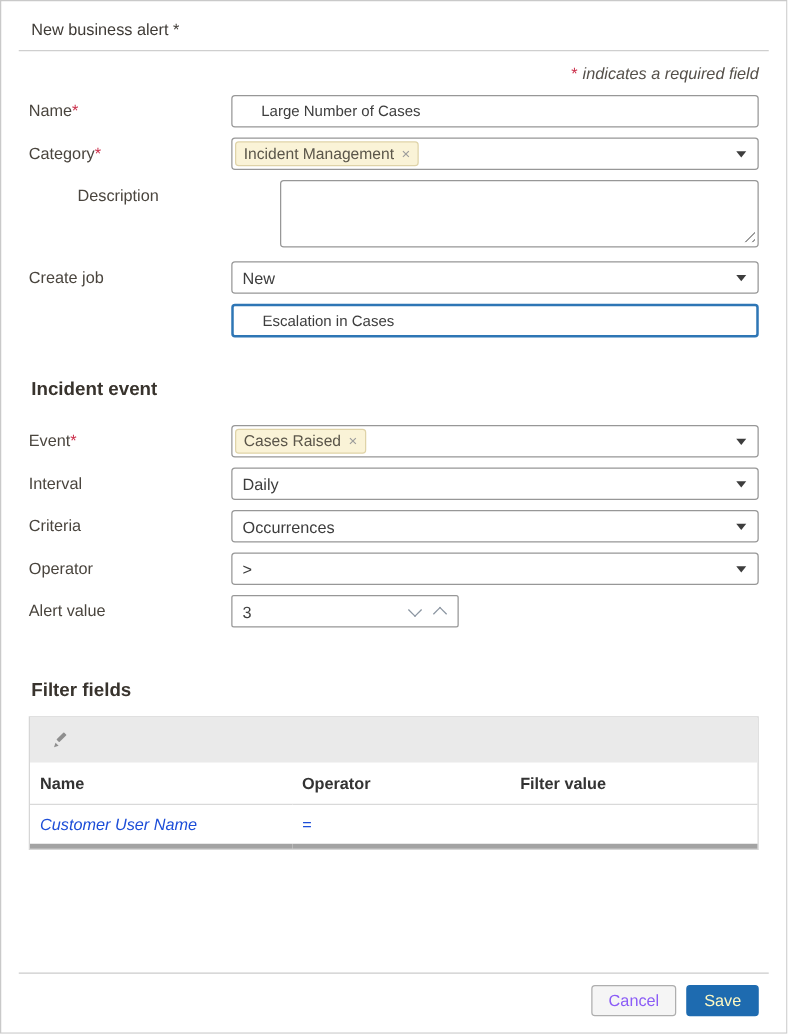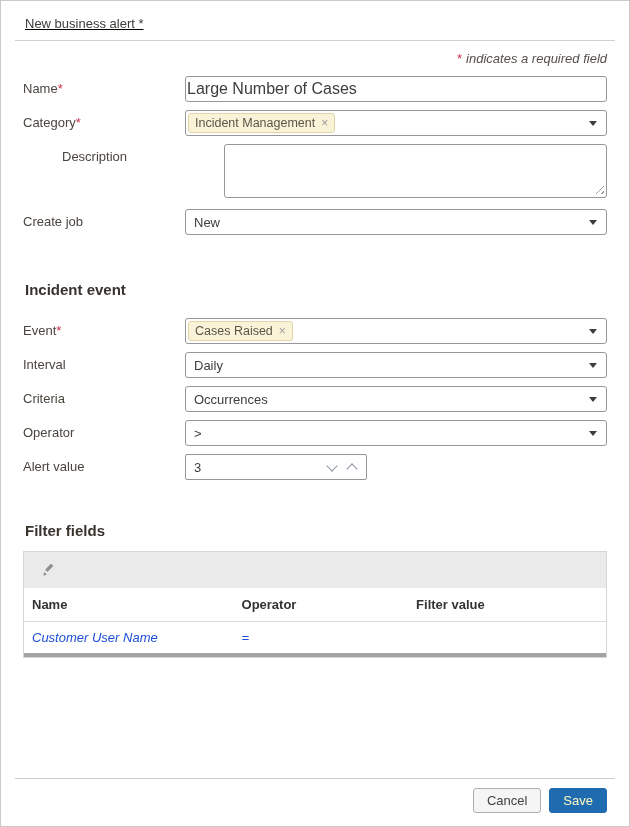--- a/index.html
+++ b/index.html
@@ -2,37 +2,37 @@
 <html><head>
 <meta charset="utf-8">
 <style>
   html,body{margin:0;padding:0;background:#fff;}
   *{box-sizing:border-box;}
   body{font-family:"Liberation Sans","DejaVu Sans",sans-serif;}
   .page{
     position:relative;width:630px;height:827px;background:#fff;
     border:1px solid #c9c9c9;overflow:hidden;
   }
-  .page-header{padding:15px 24px 9px;text-decoration:underline;}
+  .page-header{padding:15px 24px 9px;}
   .page-title{font-size:13px;color:#3f3b36;}
   .title-divider{border:none;border-top:1px solid #cfcfcf;margin:0 14px;}
   .required-note{
     text-align:right;padding:10px 22px;font-size:13px;font-style:italic;color:#55504a;
   }
   .req{color:#cb2e4a;font-style:normal;}
   .required-note .req{margin-right:4px;}
 
   .form-row{display:flex;align-items:flex-start;padding:0 22px;margin-bottom:8px;}
   .form-row.desc-row{margin-bottom:11px;margin-left:39px;}
   .field-label{width:162px;flex:0 0 162px;padding-top:5px;font-size:13px;color:#4a453e;}
   .field-control{flex:1;position:relative;}
 
   .text-input{
     width:100%;height:26px;border:1px solid #979797;border-radius:3px;
-    padding:0 1px;font-size:16px;color:#3d3d3d;font-family:inherit;outline:none;background:#fff;
+    padding:0 23px;font-size:12px;color:#3d3d3d;font-family:inherit;outline:none;background:#fff;
   }
   .text-input.focused{border:2px solid #2e76b5;height:27px;}
 
   .select{
     position:relative;width:100%;min-height:26px;border:1px solid #979797;border-radius:3px;
     background:#fff;display:flex;align-items:center;padding:0 24px 0 8px;font-size:13px;color:#3d3d3d;
     cursor:default;
   }
   .caret{
     position:absolute;right:9px;top:50%;margin-top:-2px;width:0;height:0;
@@ -88,21 +88,21 @@
   .filter-table th:nth-child(3){width:34%;}
 
   .footer{
     position:absolute;left:0;right:0;bottom:0;height:48px;
   }
   .footer-divider{border:none;border-top:1px solid #cccccc;margin:0 14px;}
   .footer-buttons{display:flex;justify-content:flex-end;gap:8px;padding:9px 22px 0;}
   .btn{
     font-family:inherit;font-size:13px;height:25px;padding:0 13px;border-radius:3px;cursor:pointer;
   }
-  .btn-cancel{background:#f5f5f5;border:1px solid #aeaeae;color:#404040;}
+  .btn-cancel{background:#f5f5f5;border:1px solid #aeaeae;color:#8b5cf6;}
   .btn-save{background:#1e6bb0;border:1px solid #1e6bb0;color:#fef9c3;}
 </style>
 </head>
 <body>
 
 <div class="page">
 
   <div class="page-header">
     <div class="page-title">New business alert *</div>
   </div>
@@ -149,20 +149,23 @@
     <div class="field-control">
       <div class="select">
         <span>New</span>
         <span class="caret"></span>
       </div>
     </div>
   </div>
 
   <div class="form-row">
     <div class="field-label"></div>
+    <div class="field-control">
+      <input class="text-input focused" type="text" value="Escalation in Cases" style="">
+    </div>
   </div>
 
   <h2 class="section-heading monitor-heading">Incident event</h2>
 
   <div class="form-row">
     <div class="field-label">
       <span>Event</span><span class="req">*</span>
     </div>
     <div class="field-control">
       <div class="select tag-select">

